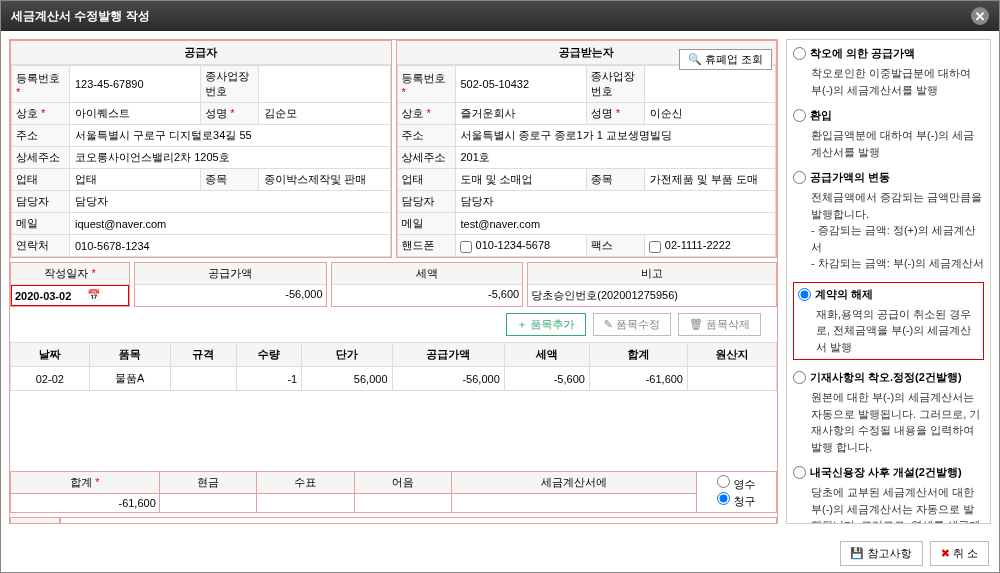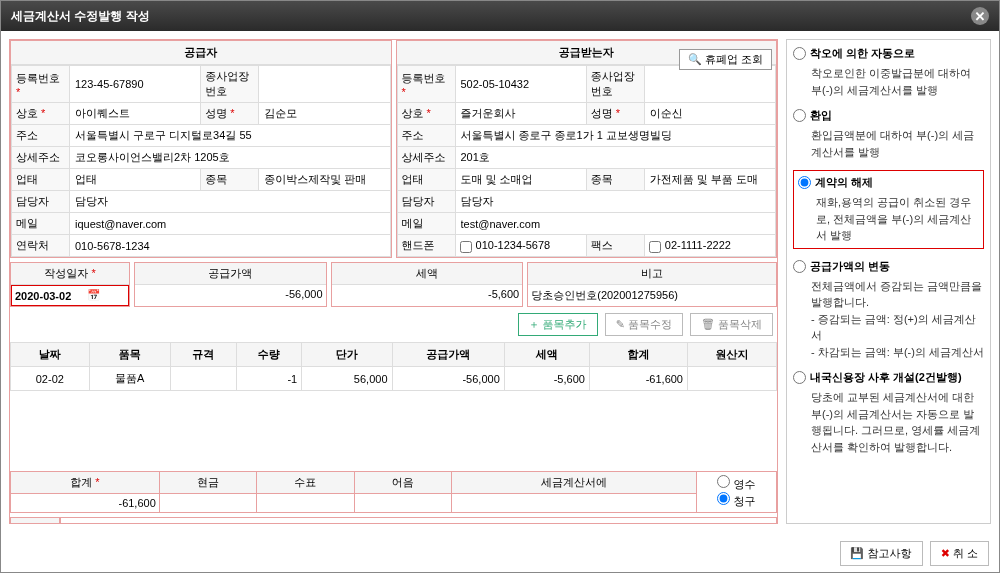--- a/index.html
+++ b/index.html
@@ -19,21 +19,21 @@
 table.info td.lbl { background: #f8f8f8; width: 58px; text-align: left; }
 .req::after { content: " *"; color: #d00; }
 input[type=text] { border: none; width: 100%; font-size: 11px; padding: 1px; background: transparent; }
 .highlight { border: 1.5px solid #d00 !important; }
 .summary-row { display: flex; margin-top: 4px; gap: 4px; }
 .sum-cell { flex: 1; border: 1px solid #e8a0a0; }
 .sum-hdr { background: #f5f5f5; text-align: center; padding: 3px; border-bottom: 1px solid #ddd; }
 .sum-val { padding: 3px; text-align: right; }
 .date-cell { display: flex; align-items: flex-end; gap: 16px; font-weight: bold; }
 .cal-icon::before { content: "📅"; font-size: 11px; }
-.item-btns { text-align: right; margin: 6px 4px; }
+.item-btns { text-align: right; margin: 6px 16px; }
 .item-btn { border: 1px solid #bbb; background: #fff; padding: 3px 10px; font-size: 11px; color: #888; margin-left: 4px; cursor: pointer; }
 .item-btn.primary { color: #3a7; border-color: #3a7; }
 table.items { width: 100%; border-collapse: collapse; }
 table.items th, table.items td { border: 1px solid #ddd; padding: 4px; font-size: 11px; text-align: center; }
 table.items th { background: #f5f5f5; }
 table.items td.num { text-align: right; }
 .totals { margin-top: 80px; }
 table.totals-tbl { width: 100%; border-collapse: collapse; }
 table.totals-tbl td { border: 1px solid #e8a0a0; padding: 3px; text-align: center; font-size: 11px; }
 table.totals-tbl td.hdr { background: #f5f5f5; }
@@ -250,44 +250,51 @@
         <div class="memo-lbl">참고사항</div>
         <div class="memo-val"></div>
       </div>
 
     </div>
 
     <div class="side" id="reasons">
         <div class="side-opt">
           <div class="opt-title">
             <input type="radio" name="reason" style=""> 
-            <span>착오에 의한 자동으로</span>
+            <span>착오에 의한 공급가액</span>
           </div>
           <div class="opt-desc">착오로인한 이중발급분에 대하여 부(-)의 세금계산서를 발행</div>
         </div>
         <div class="side-opt">
           <div class="opt-title">
             <input type="radio" name="reason" style=""> 
             <span>환입</span>
           </div>
           <div class="opt-desc">환입금액분에 대하여 부(-)의 세금계산서를 발행</div>
+        </div>
+        <div class="side-opt">
+          <div class="opt-title">
+            <input type="radio" name="reason" style=""> 
+            <span>공급가액의 변동</span>
+          </div>
+          <div class="opt-desc">전체금액에서 증감되는 금액만큼을 발행합니다.<br>- 증감되는 금액: 정(+)의 세금계산서<br>- 차감되는 금액: 부(-)의 세금계산서</div>
         </div>
         <div class="side-opt selected">
           <div class="opt-title">
             <input type="radio" name="reason" checked="" style=""> 
             <span>계약의 해제</span>
           </div>
           <div class="opt-desc">재화,용역의 공급이 취소된 경우로, 전체금액을 부(-)의 세금계산서 발행</div>
         </div>
         <div class="side-opt">
           <div class="opt-title">
             <input type="radio" name="reason" style=""> 
-            <span>공급가액의 변동</span>
-          </div>
-          <div class="opt-desc">전체금액에서 증감되는 금액만큼을 발행합니다.<br>- 증감되는 금액: 정(+)의 세금계산서<br>- 차감되는 금액: 부(-)의 세금계산서</div>
+            <span>기재사항의 착오.정정(2건발행)</span>
+          </div>
+          <div class="opt-desc">원본에 대한 부(-)의 세금계산서는 자동으로 발행됩니다. 그러므로, 기재사항의 수정될 내용을 입력하여 발행 합니다.</div>
         </div>
         <div class="side-opt">
           <div class="opt-title">
             <input type="radio" name="reason" style=""> 
             <span>내국신용장 사후 개설(2건발행)</span>
           </div>
           <div class="opt-desc">당초에 교부된 세금계산서에 대한 부(-)의 세금계산서는 자동으로 발행됩니다. 그러므로, 영세률 세금계산서를 확인하여 발행합니다.</div>
         </div>
       </div>
   </div>

